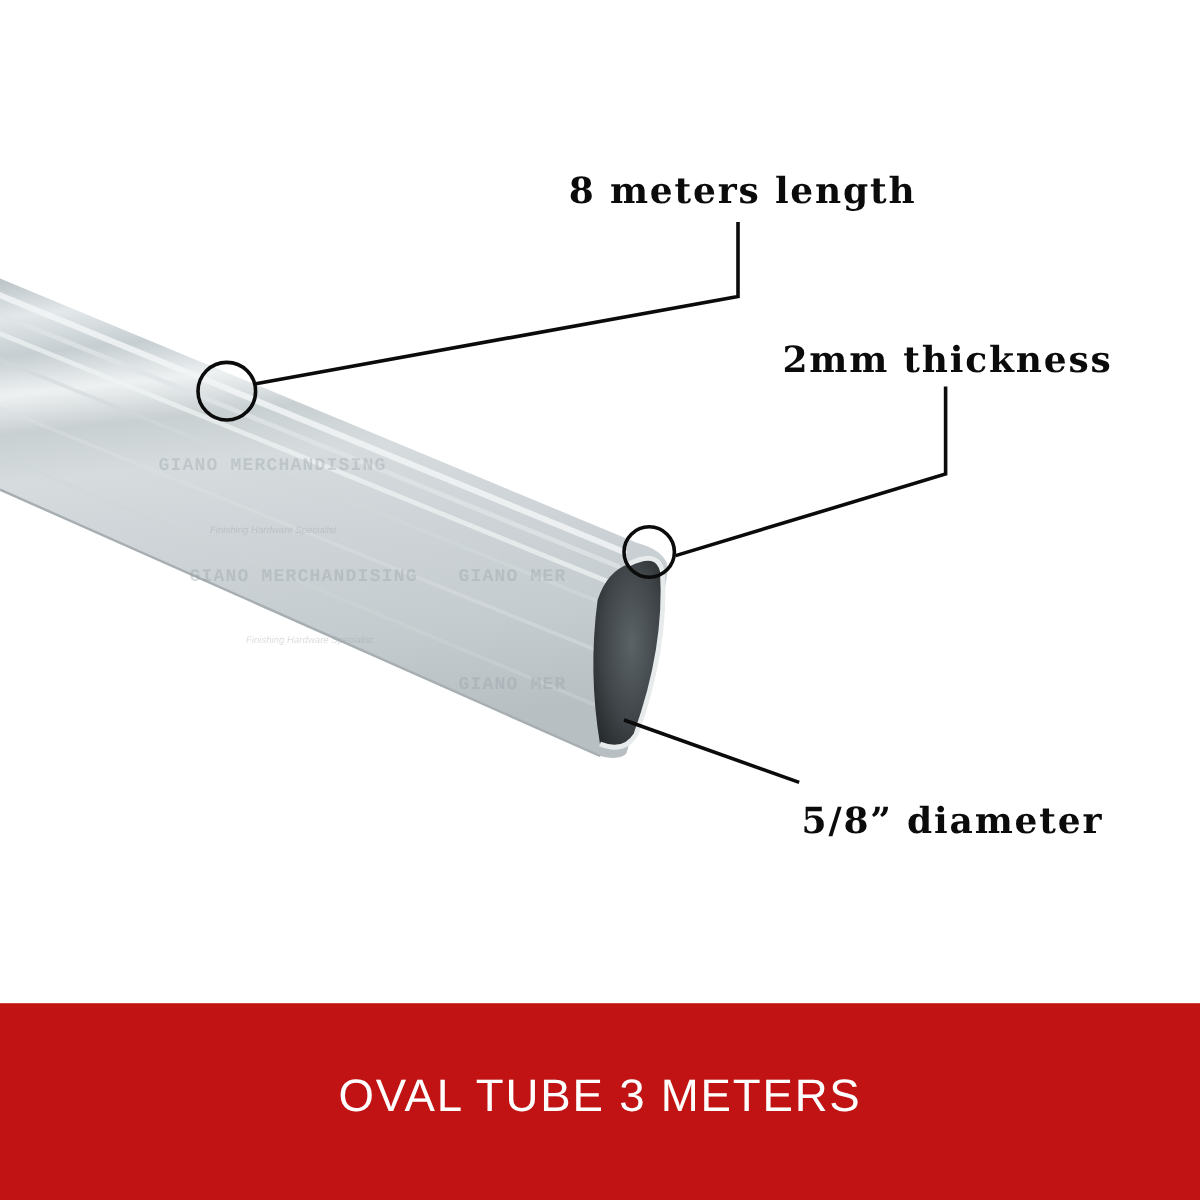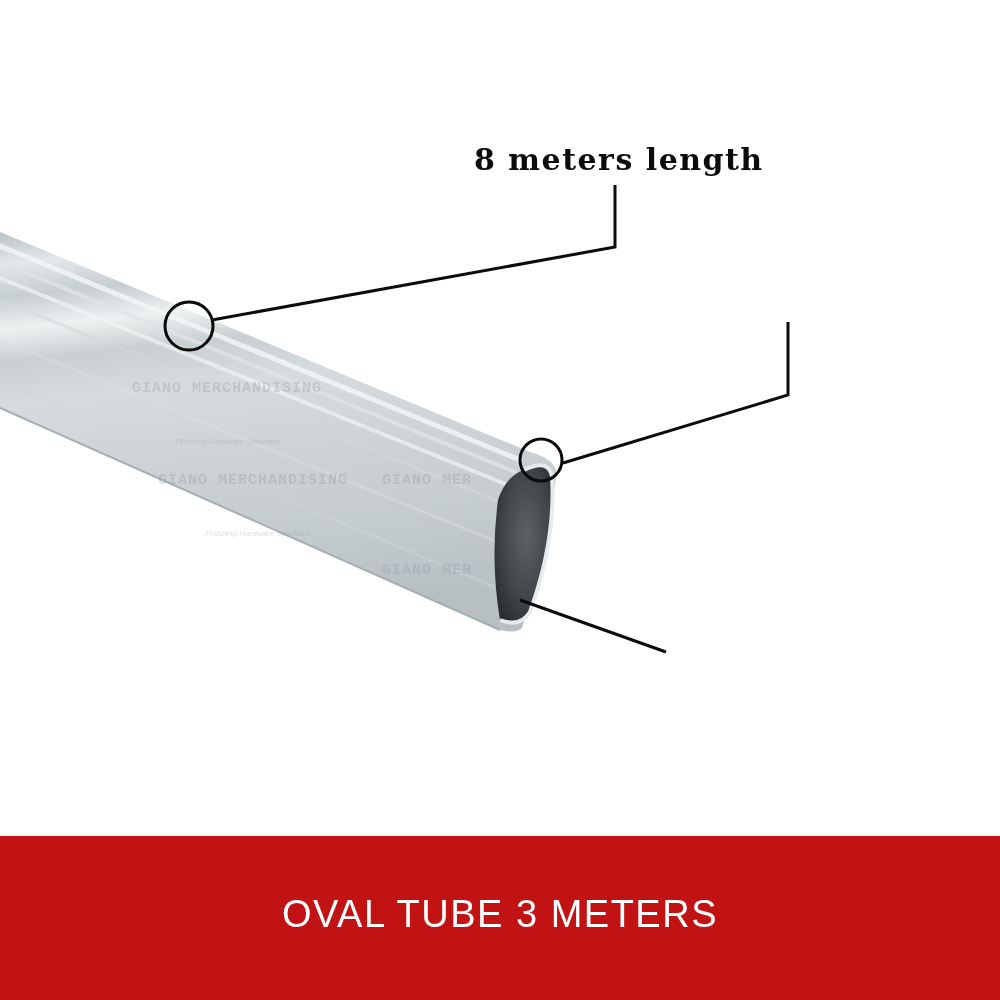--- a/index.html
+++ b/index.html
@@ -136,17 +136,19 @@
   </svg>
 
   <div class="watermark" style="left:132px; top:380px; transform:rotate(0deg);">GIANO MERCHANDISING</div>
   <div class="watermark-sub" style="left:175px; top:402px;">Finishing Hardware Specialist</div>
   <div class="watermark" style="left:158px; top:472px;">GIANO MERCHANDISING</div>
   <div class="watermark-sub" style="left:205px; top:494px;">Finishing Hardware Specialist</div>
   <div class="watermark" style="left:382px; top:472px;">GIANO MER</div>
   <div class="watermark" style="left:382px; top:562px;">GIANO MER</div>
 
   <div class="callout-label label-length">8 meters length</div>
+  <div class="callout-label label-thickness">2mm thickness</div>
+  <div class="callout-label label-diameter">5/8” diameter</div>
 
   <div class="banner">
     <div class="banner-title">OVAL TUBE 3 METERS</div>
   </div>
 </div>
 
 </body></html>

